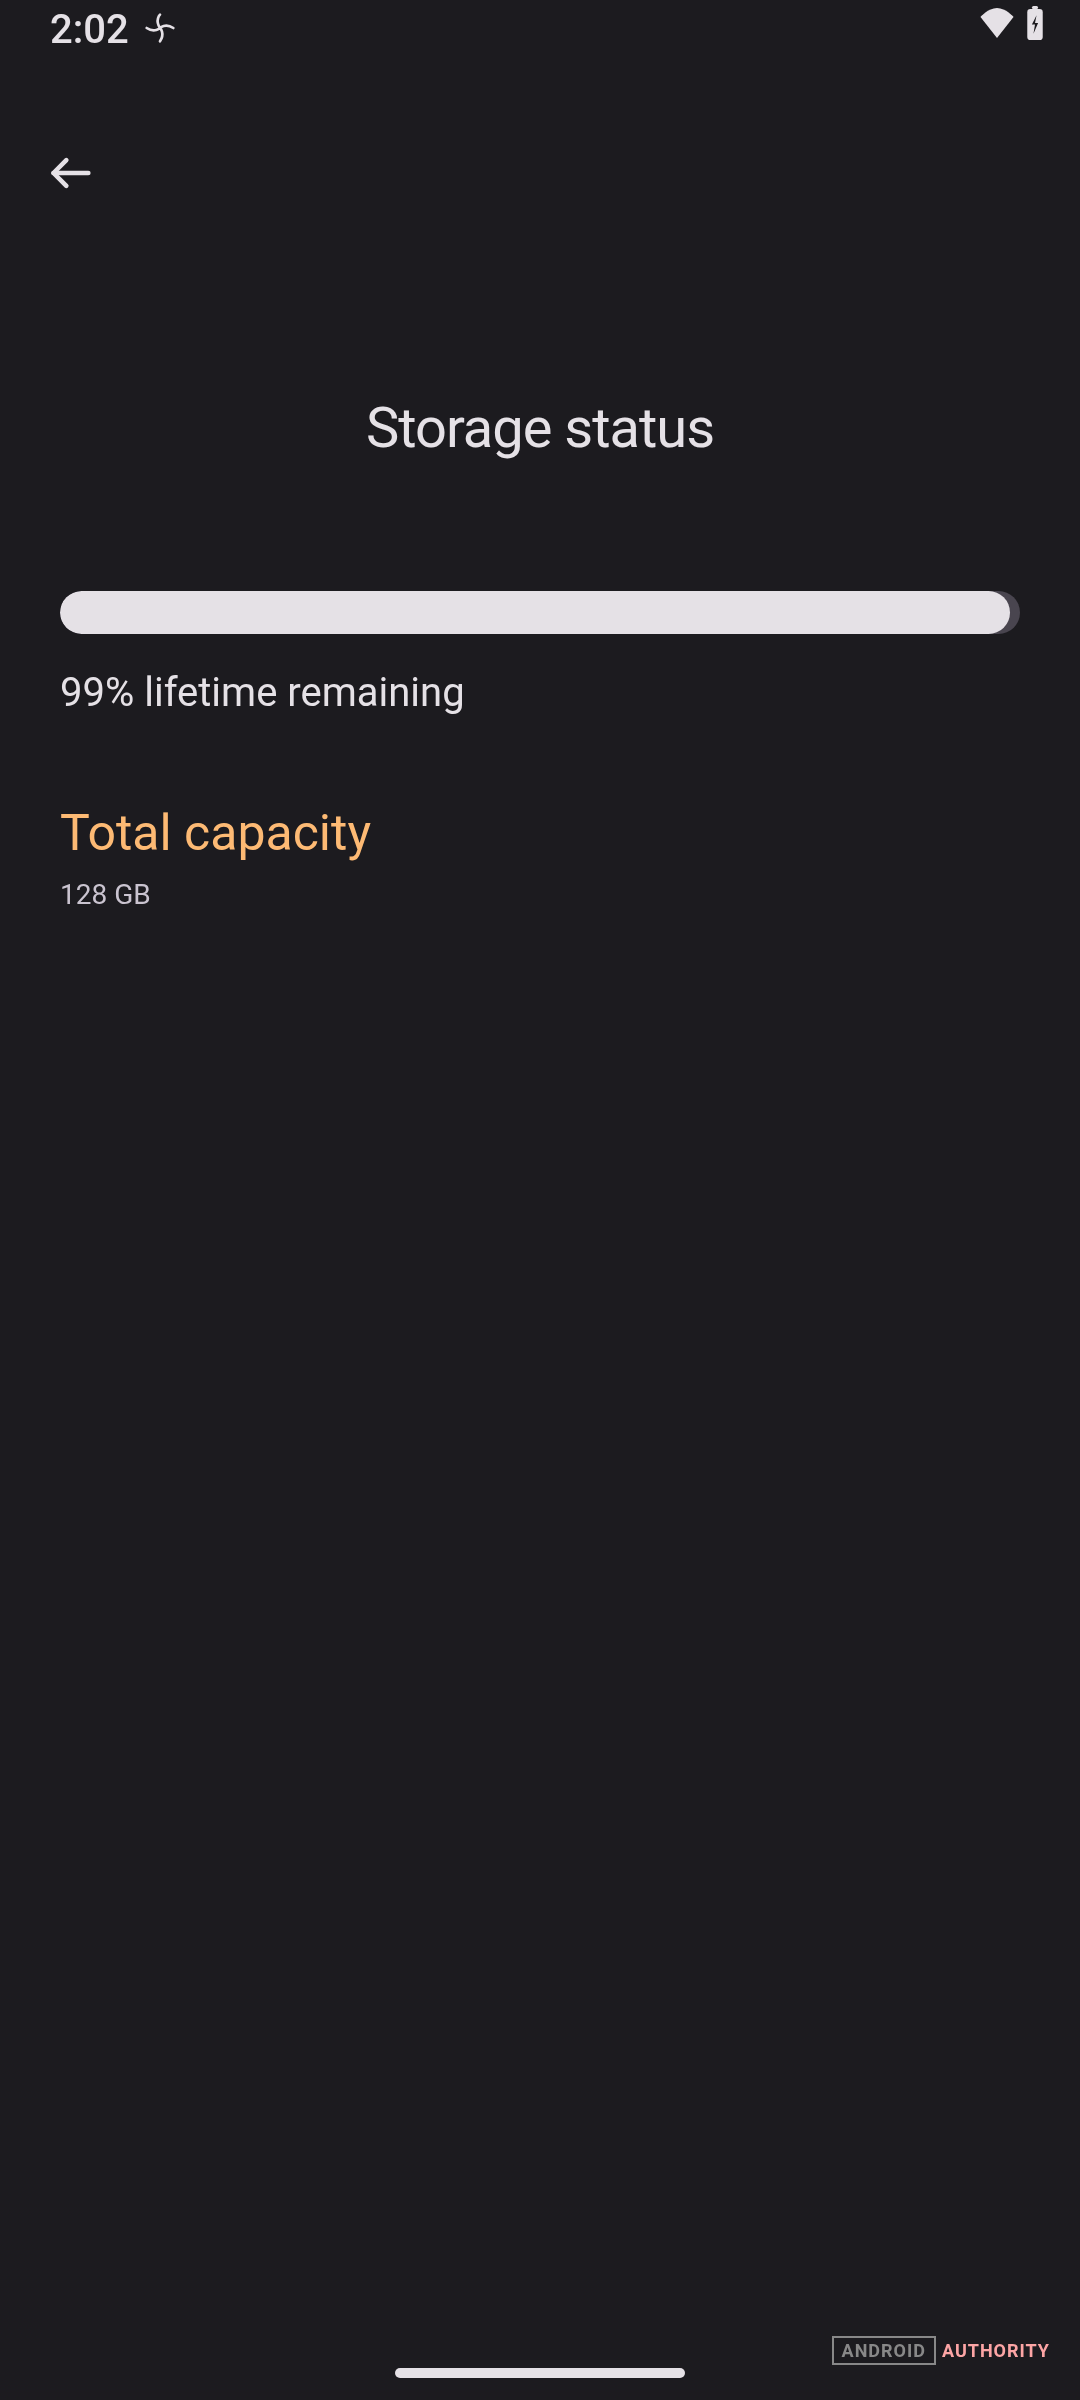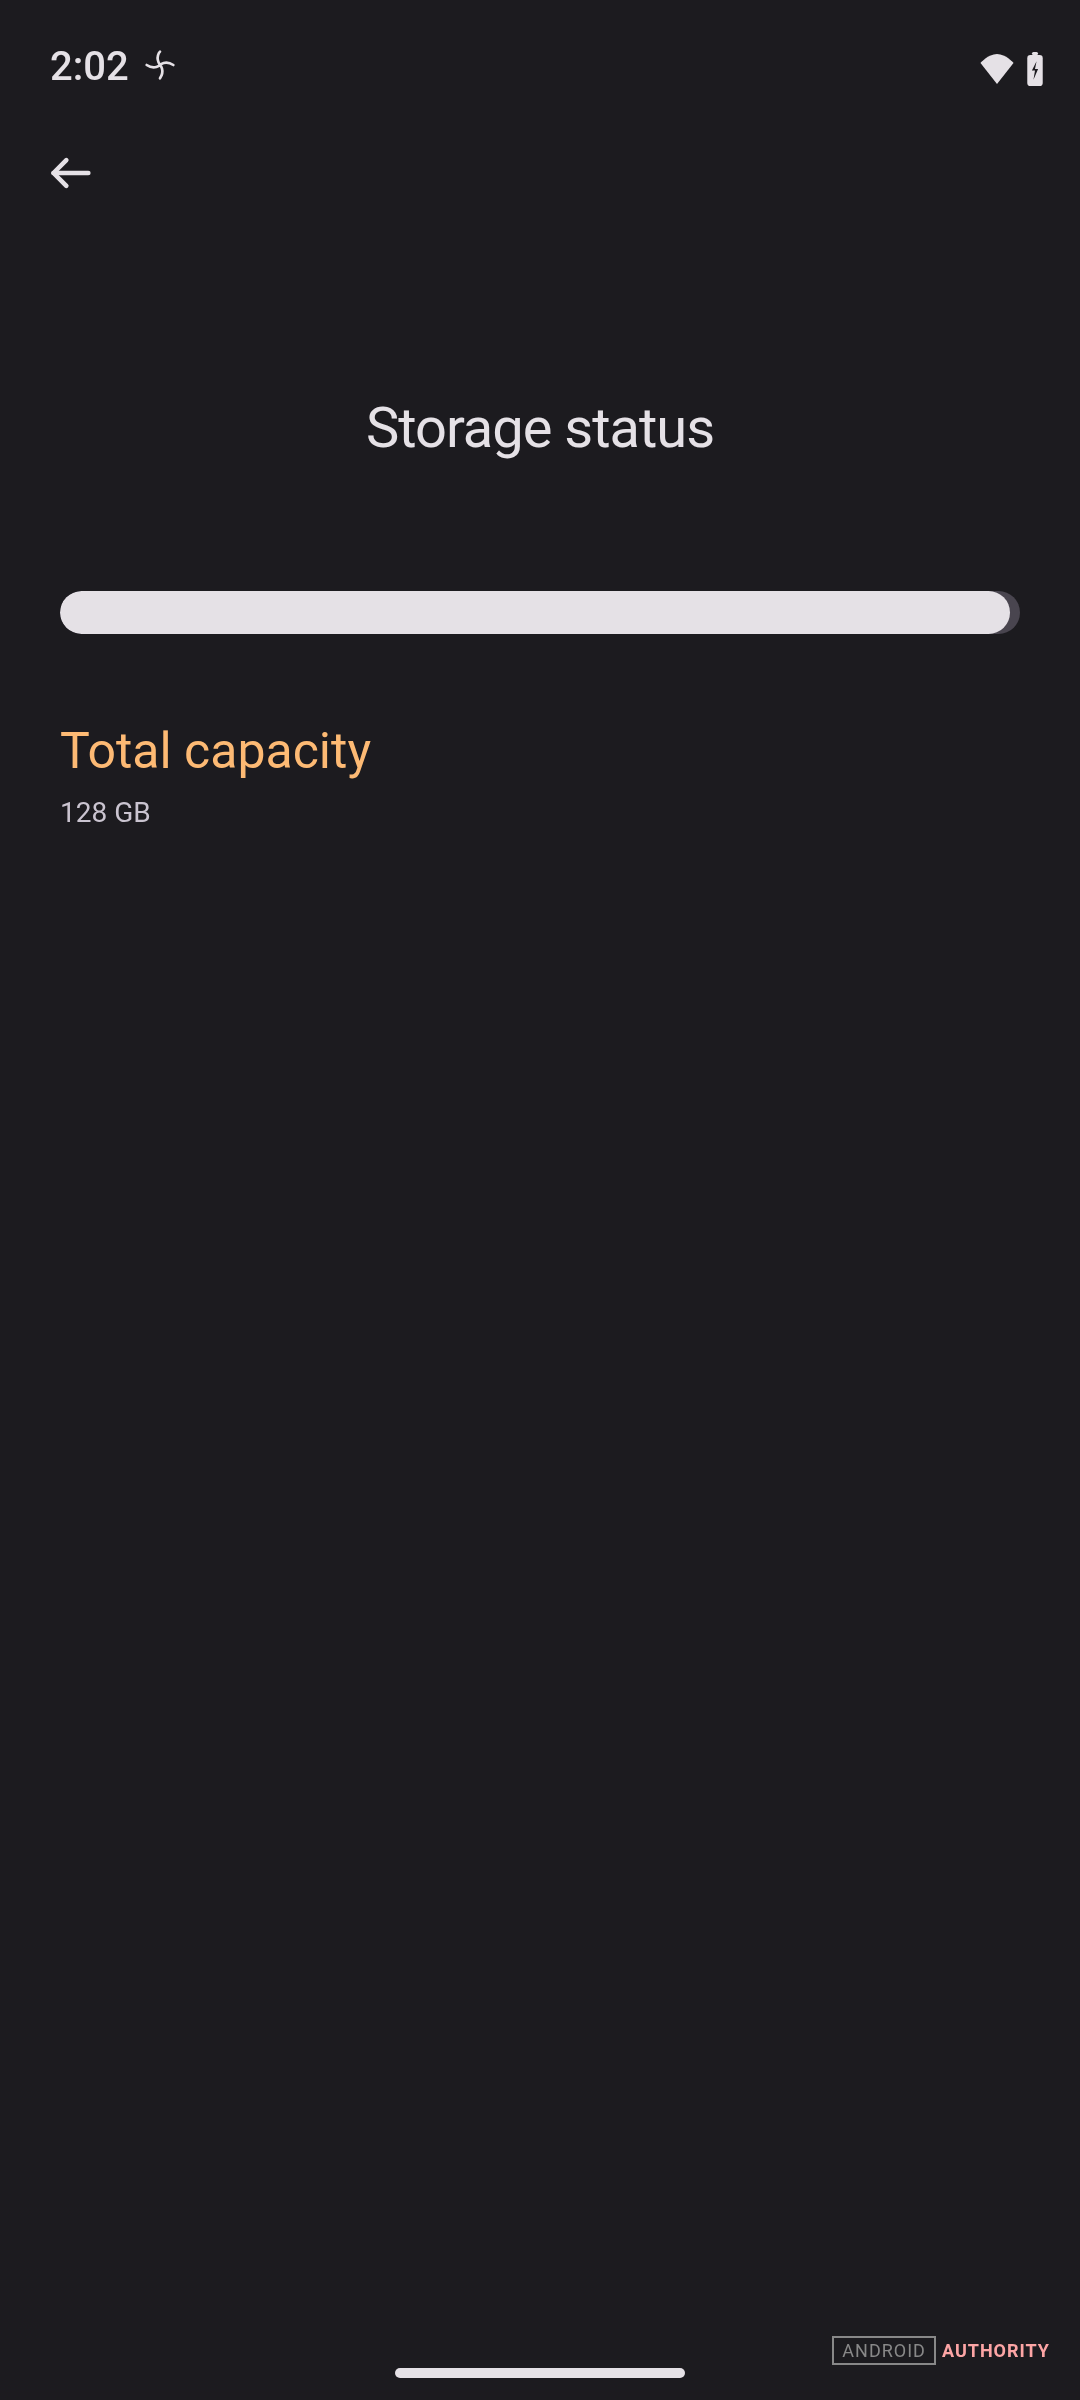--- a/index.html
+++ b/index.html
@@ -12,21 +12,21 @@
       height: 2400px;
       background-color: #1c1b1f;
       font-family: -apple-system, BlinkMacSystemFont, 'Segoe UI', Roboto, sans-serif;
       color: #e5e1e6;
       position: relative;
       overflow: hidden;
     }
     .status-bar {
       display: flex;
       justify-content: space-between;
-      align-items: flex-end;
+      align-items: flex-start;
       padding: 6px 35px 0 50px;
       height: 90px;
     }
     .status-left {
       display: flex;
       align-items: center;
       gap: 15px;
     }
     .status-time {
       font-size: 40px;
@@ -125,21 +125,21 @@
       bottom: 35px;
       right: 30px;
       display: flex;
       align-items: center;
       gap: 6px;
     }
     .watermark-box {
       border: 2px solid #888;
       padding: 2px 8px;
       font-size: 18px;
-      font-weight: 400;
+      font-weight: 700;
       color: #888;
       letter-spacing: 1px;
     }
     .watermark-text {
       font-size: 18px;
       font-weight: 700;
       color: #fca5a5;
       letter-spacing: 1px;
     }
   </style>
@@ -181,20 +181,21 @@
     </span>
   </div>
 </div>
 
 <h1 class="page-title">Storage status</h1>
 
 <div class="progress-section">
   <div class="progress-bar-track">
     <div class="progress-bar-fill"></div>
   </div>
+  <div class="progress-label">99% lifetime remaining</div>
 </div>
 
 <div class="capacity-section">
   <div class="capacity-label">Total capacity</div>
   <div class="capacity-value">128 GB</div>
 </div>
 
 <div class="nav-bar"></div>
 
 <div class="watermark">

